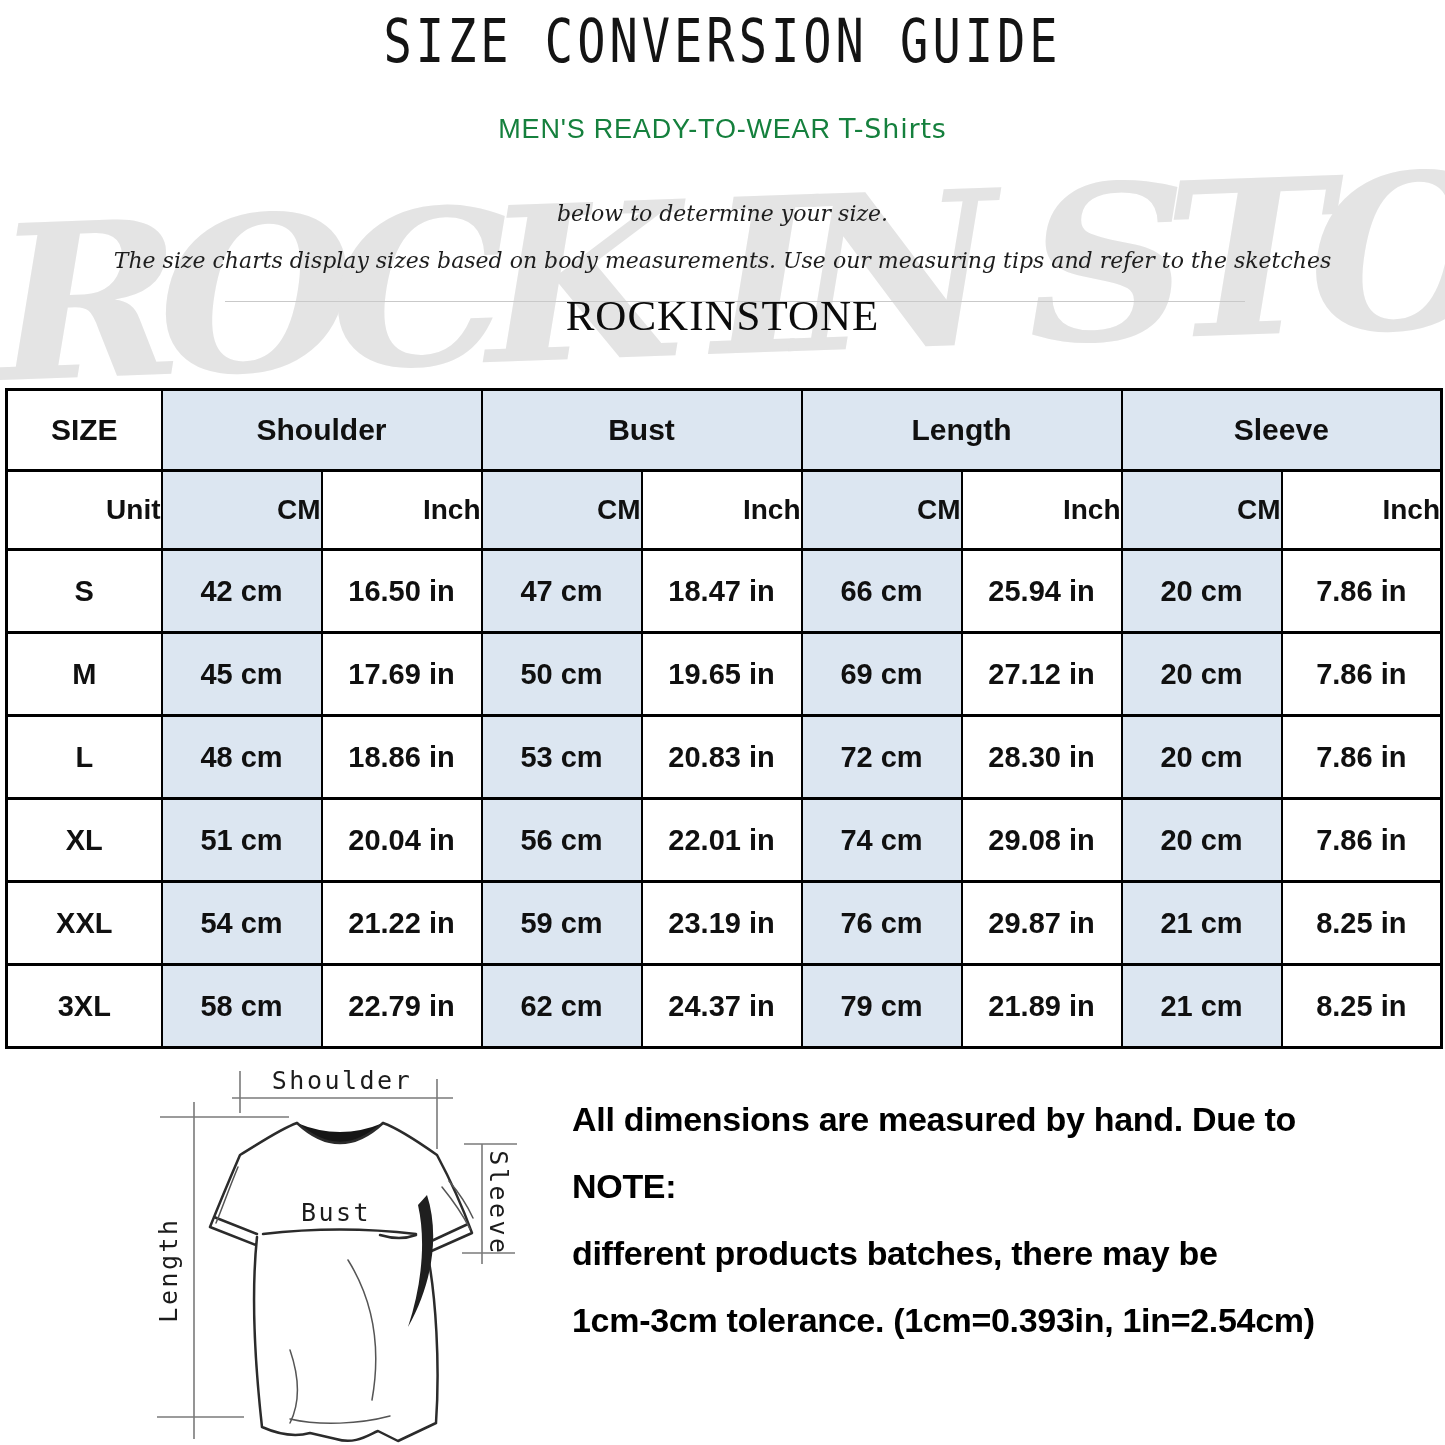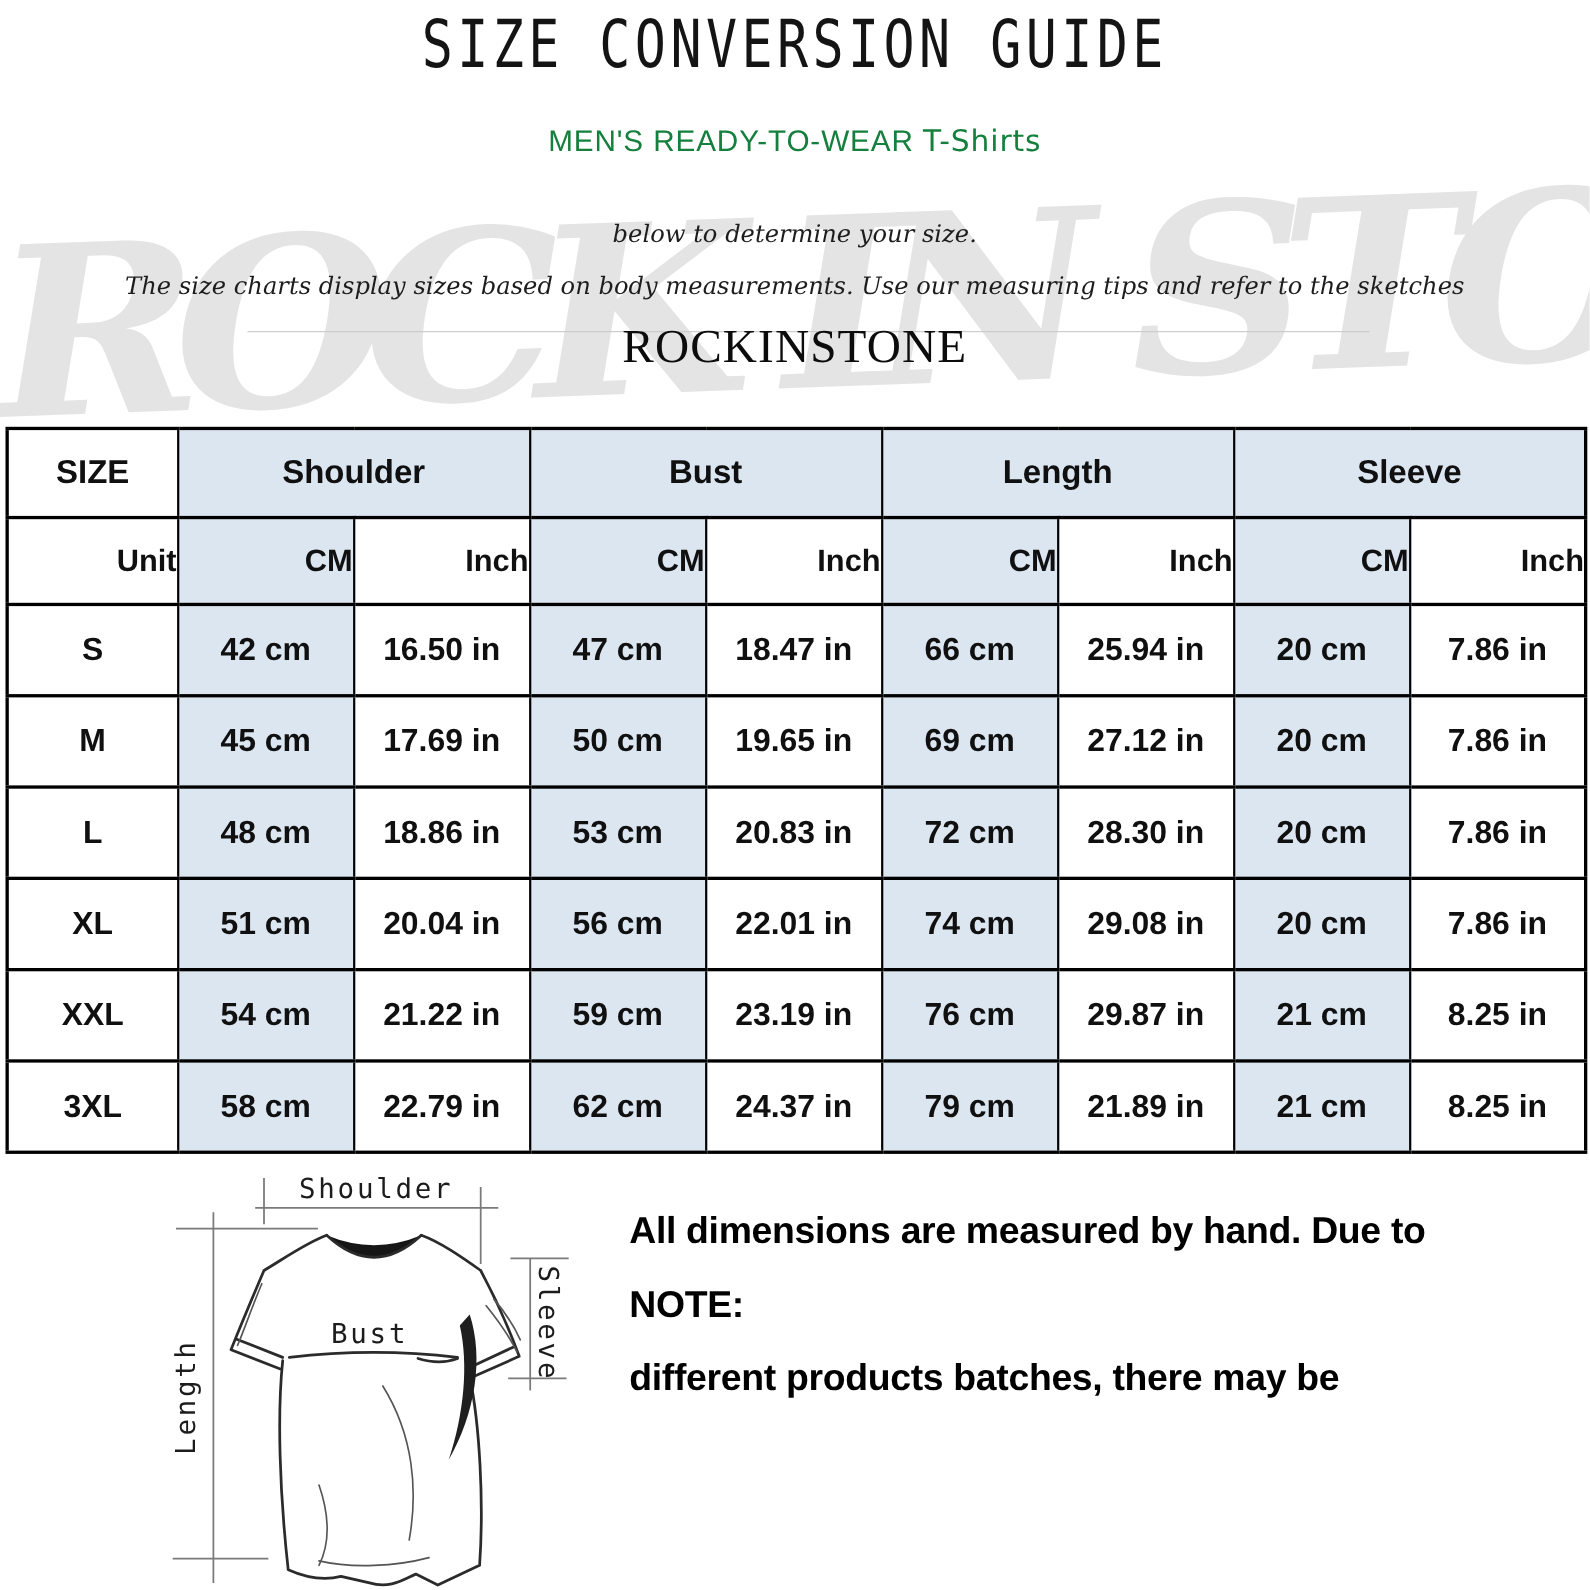--- a/index.html
+++ b/index.html
@@ -210,15 +210,16 @@
     <text class="dlab" x="202" y="34" text-anchor="middle">Shoulder</text>
     <text class="dlab" x="196" y="166" text-anchor="middle" font-size="24">Bust</text>
     <text class="dlab" x="30" y="222" text-anchor="middle" font-size="27" transform="rotate(-90 30 215)">Length</text>
     <text class="dlab" x="357" y="155" text-anchor="middle" font-size="26" transform="rotate(90 357 148)">Sleeve</text>
   </svg>
 
   <div class="note">
     <div>All dimensions are measured by hand. Due to</div>
     <div>NOTE:</div>
     <div>different products batches, there may be</div>
+    <div>1cm-3cm tolerance. (1cm=0.393in, 1in=2.54cm)</div>
   </div>
 
 </div>
 
 </body></html>

